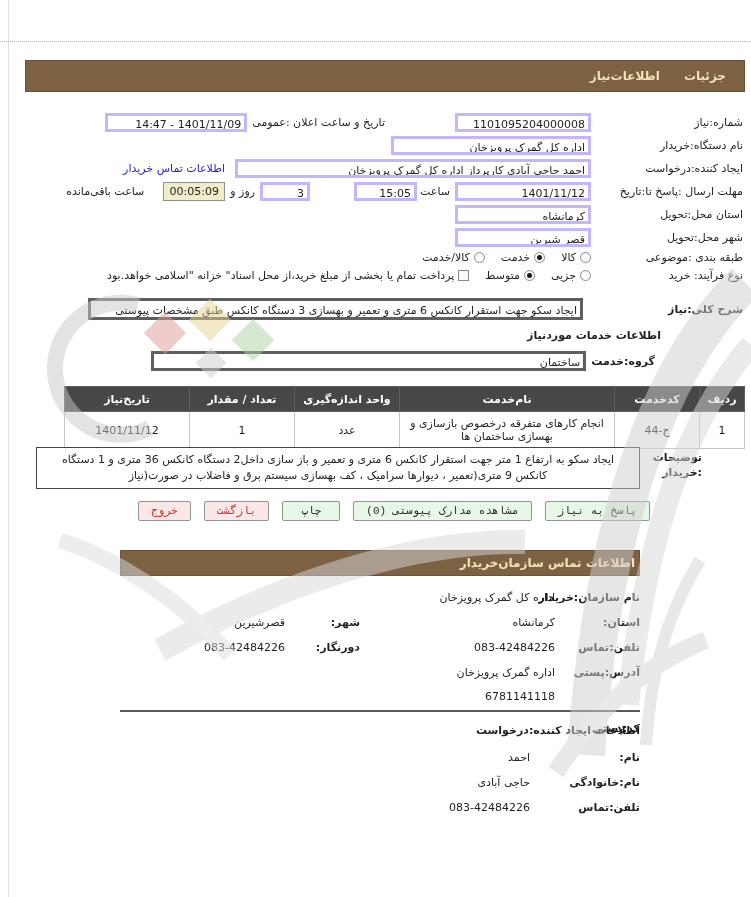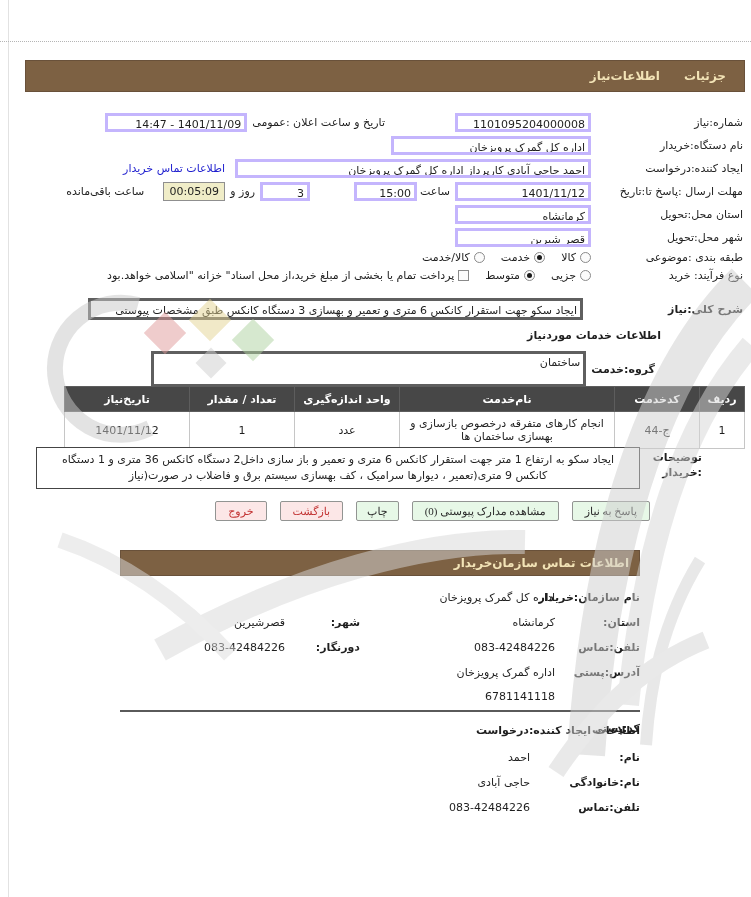--- a/index.html
+++ b/index.html
@@ -38,28 +38,28 @@
   table.svc th{
     background:#474747;color:#fff;font-weight:bold;font-size:11px;height:24px;
     border:1px solid #5d5d5d;padding:0 2px;
   }
   table.svc td{
     background:#fff;font-size:11px;height:36px;border:1px solid #c6c6c6;
     text-align:center;vertical-align:middle;padding:0 4px;
   }
   .btn{
     border:1px solid #929492;border-radius:2px;background:#e7f8e7;color:#2c2c2c;
-    font-family:Liberation Serif, serif;font-size:11px;height:20px;line-height:18px;
+    font-family:Liberation Mono, monospace;font-size:11px;height:20px;line-height:18px;
     padding:0 12px;white-space:nowrap;cursor:pointer;
   }
   .btn.pink{background:#fce7e7;color:#c23232;}
   .cbar{
     position:absolute;right:111px;width:520px;height:26px;background:#7d6143;
     border:1px solid #69513a;box-sizing:border-box;display:flex;align-items:center;
-    padding-right:10px;color:#f2e3b6;font-weight:bold;font-size:12px;
+    padding-right:4px;color:#f2e3b6;font-weight:bold;font-size:12px;
   }
   .c-lbl{position:absolute;right:111px;width:150px;text-align:right;font-weight:bold;white-space:nowrap;}
   .c-val{position:absolute;right:196px;width:185px;text-align:right;white-space:nowrap;}
   .c-lbl2{position:absolute;right:391px;width:90px;text-align:right;font-weight:bold;white-space:nowrap;}
   .c-val2{position:absolute;right:466px;width:130px;text-align:right;white-space:nowrap;}
   .hline{position:absolute;right:111px;width:520px;height:2px;background:#5a5a5a;}
   .wm{position:absolute;inset:0;pointer-events:none;opacity:.5;}
 </style>
 </head>
 <body>
@@ -87,21 +87,21 @@
 <div class="row" style="top:157px">
   <span class="lbl">ایجاد کننده:درخواست</span>
   <span class="box" style="width:356px">احمد حاجی آبادی کارپرداز اداره کل گمرک پرویزخان</span>
   <span class="link" style="margin-right:10px">اطلاعات تماس خریدار</span>
 </div>
 
 <div class="row" style="top:180px">
   <span class="lbl">مهلت ارسال :پاسخ تا:تاریخ</span>
   <span class="box" style="width:136px">1401/11/12</span>
   <span style="margin-right:5px">ساعت</span>
-  <span class="box" style="width:63px;margin-right:3px">15:00</span>
+  <span class="box" style="width:63px;margin-right:3px">15:05</span>
   <span class="box" style="width:50px;margin-right:44px">3</span>
   <span style="margin-right:5px">روز و</span>
   <span class="box countdown" style="width:62px;margin-right:5px">00:05:09</span>
   <span style="margin-right:19px">ساعت باقی‌مانده</span>
 </div>
 
 <div class="row" style="top:203px">
   <span class="lbl">استان محل:تحویل</span>
   <span class="box" style="width:136px">کرمانشاه</span>
 </div>
@@ -145,21 +145,21 @@
 
 <div class="row" style="top:297px;height:24px">
   <span class="bold" style="width:160px;text-align:right;padding-left:6px;box-sizing:border-box">شرح کلی:نیاز</span>
   <span class="box" style="width:495px;height:22px;line-height:20px;border-color:#5f5f5f">ایجاد سکو جهت استقرار کانکس 6 متری و تعمیر و بهسازی 3 دستگاه کانکس طبق مشخصات پیوستی</span>
 </div>
 
 <div class="abs bold" style="top:329px;right:90px">اطلاعات خدمات موردنیاز</div>
 
 <div class="abs" style="top:351px;right:96px;display:flex;align-items:center">
   <span class="bold" style="margin-left:5px">گروه:خدمت</span>
-  <span class="box" style="width:435px;height:36px;line-height:18px;border-color:#5f5f5f">ساختمان</span>
+  <span class="box" style="width:435px;height:20px;line-height:18px;border-color:#5f5f5f">ساختمان</span>
 </div>
 
 <div class="abs" style="top:386px;right:6px">
   <table class="svc">
     <colgroup>
       <col style="width:45px">
         <col style="width:85px">
         <col style="width:215px">
       <col style="width:105px">
         <col style="width:105px">
@@ -190,21 +190,21 @@
 
 <div class="abs bold" style="top:450px;right:49px;text-align:right;line-height:15px">
   <div>توضیحات</div>
   <div>:خریدار</div>
 </div>
 <div class="abs" style="top:447px;right:111px;width:604px;height:42px;border:1px solid #444;background:#fff;box-sizing:border-box;display:flex;align-items:center;justify-content:center;padding:0 8px;text-align:center;line-height:16px">ایجاد سکو به ارتفاع 1 متر جهت استقرار کانکس 6 متری و تعمیر و باز سازی داخل2 دستگاه کانکس 36 متری و 1 دستگاه کانکس 9 متری(تعمیر ، دیوارها سرامیک ، کف بهسازی سیستم برق و فاضلاب در صورت(نیاز</div>
 
 <div class="abs" style="top:501px;right:101px;display:flex;align-items:center;gap:13px">
   <button class="btn">پاسخ به نیاز</button>
   <button class="btn">مشاهده مدارک پیوستی (0)</button>
-  <button class="btn" style="padding:0 10px">چاپ</button>
+  <button class="btn" style="padding:0 18px">چاپ</button>
   <button class="btn pink">بازگشت</button>
   <button class="btn pink">خروج</button>
 </div>
 
 <div class="cbar" style="top:550px">
   <span>اطلاعات تماس سازمان‌خریدار</span>
 </div>
 
 <div class="c-lbl" style="top:591px">نام سازمان:خریدار</div>
 <div class="c-val" style="top:591px">اداره کل گمرک پرویزخان</div>

